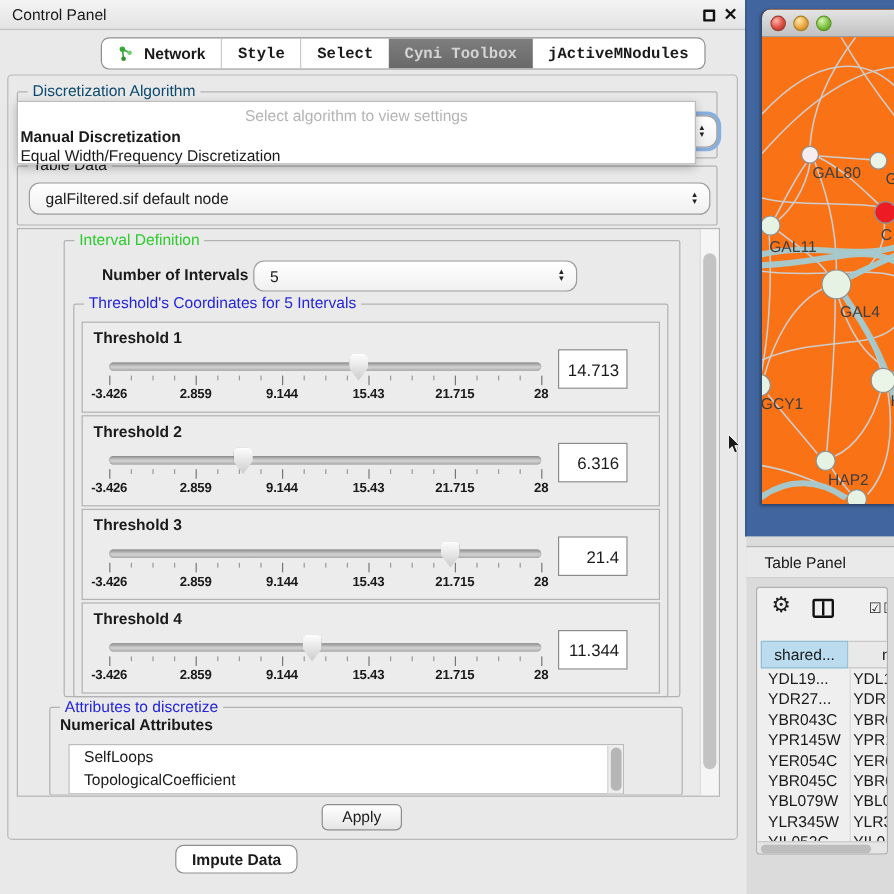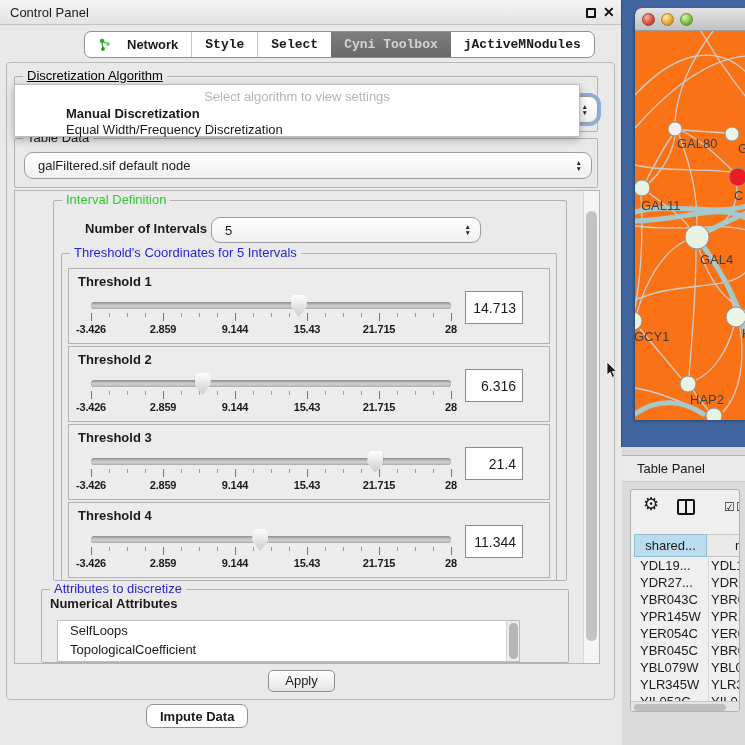--- a/index.html
+++ b/index.html
@@ -9,43 +9,43 @@
 
 .titlebar{position:absolute;left:0;top:0;width:622px;height:25px;background:linear-gradient(#f4f4f4,#e3e3e3);border-bottom:1px solid #c2c2c2;}
 .titlebar .t{position:absolute;left:10px;top:5px;}
 .float-btn{position:absolute;left:586px;top:8px;width:10px;height:10px;border:2px solid #111;border-radius:1px;}
 .close-btn{position:absolute;left:603px;top:4px;font-weight:bold;font-size:14px;color:#111;}
 
 
 .tabbar{position:absolute;display:flex;align-items:stretch;background:#fff;border:1px solid #8f8f8f;border-radius:7px;overflow:hidden;}
 #top-tabs{left:84px;top:31px;height:27px;}
 #bottom-tabs{left:146px;top:704px;height:24px;}
-.tab{display:flex;align-items:center;gap:15px;padding:0 13px;font-weight:bold;white-space:nowrap;}
+.tab{display:flex;align-items:center;gap:8px;padding:0 13px;font-weight:bold;white-space:nowrap;}
 .tab+.tab{border-left:1px solid #c9c9c9;font-family:Liberation Mono, monospace;}
 .tab.sel{background:linear-gradient(#7e7e7e,#696969);color:#d4d4d4;border-left:none;}
 .tab.sel+.tab{border-left:none;}
 .neticon{width:14px;height:14px;}
 
 
 .main-panel{position:absolute;left:6px;top:62px;width:609px;height:638px;border:1px solid #b9b9b9;border-radius:4px;background:#e9e9e9;}
 .fs{position:absolute;border:1px solid #b2b2b2;border-radius:2px;}
 .fs>.legend{position:absolute;top:-8px;left:8px;background:#e9e9e9;padding:0 4px;line-height:14px;white-space:nowrap;}
 #fs-algo{left:14px;top:76px;width:584px;height:56px;}
-#fs-algo>.legend{color:#000000;text-decoration:underline;}
+#fs-algo>.legend{color:#0c4a6e;}
 #fs-table{left:14px;top:138px;width:584px;height:50px;}
 #fs-table>.legend{color:#1a1a1a;}
 .combo{position:absolute;background:linear-gradient(#ffffff,#f0f0f0);border:1px solid #9d9d9d;border-radius:9px;display:flex;align-items:center;padding-left:13px;}
 .combo .stepper{position:absolute;right:9px;top:50%;transform:translateY(-50%);display:flex;flex-direction:column;font-size:6.5px;line-height:6px;color:#222;}
 #algo-combo{left:22px;top:96px;width:576px;height:27px;box-shadow:0 0 0 3px #86aede;}
 #table-combo{left:24px;top:152px;width:568px;height:27px;}
 
 
 #popup{position:absolute;left:14px;top:84px;width:566px;height:53px;background:#fff;border:1px solid #bcbcbc;box-shadow:0 3px 8px rgba(0,0,0,.28);z-index:40;}
 .popup-hint{height:21px;padding-top:4px;text-align:center;color:#b4b4b4;}
-.popup-opt{height:16px;line-height:16px;padding-left:8px;margin-left:43px;}
+.popup-opt{height:16px;line-height:16px;padding-left:2px;}
 .popup-opt.bold{font-weight:bold;}
 
 
 .scrollpanel{position:absolute;left:14px;top:190px;width:586px;height:474px;border:1px solid #b5b5b5;background:#eaeaea;overflow:hidden;}
 .scrollpanel .legend{background:#eaeaea;}
 .vscroll{position:absolute;right:0;top:0;width:16px;height:100%;background:#f5f5f5;border-left:1px solid #d8d8d8;}
 .vthumb{position:absolute;left:2px;top:20px;width:11px;height:430px;background:#c3c3c3;border-radius:6px;}
 #fs-interval{left:38px;top:9px;width:514px;height:381px;}
 #fs-interval>.legend{color:#2ecb2e;}
 #num-label{position:absolute;left:70px;top:30px;font-weight:bold;}

